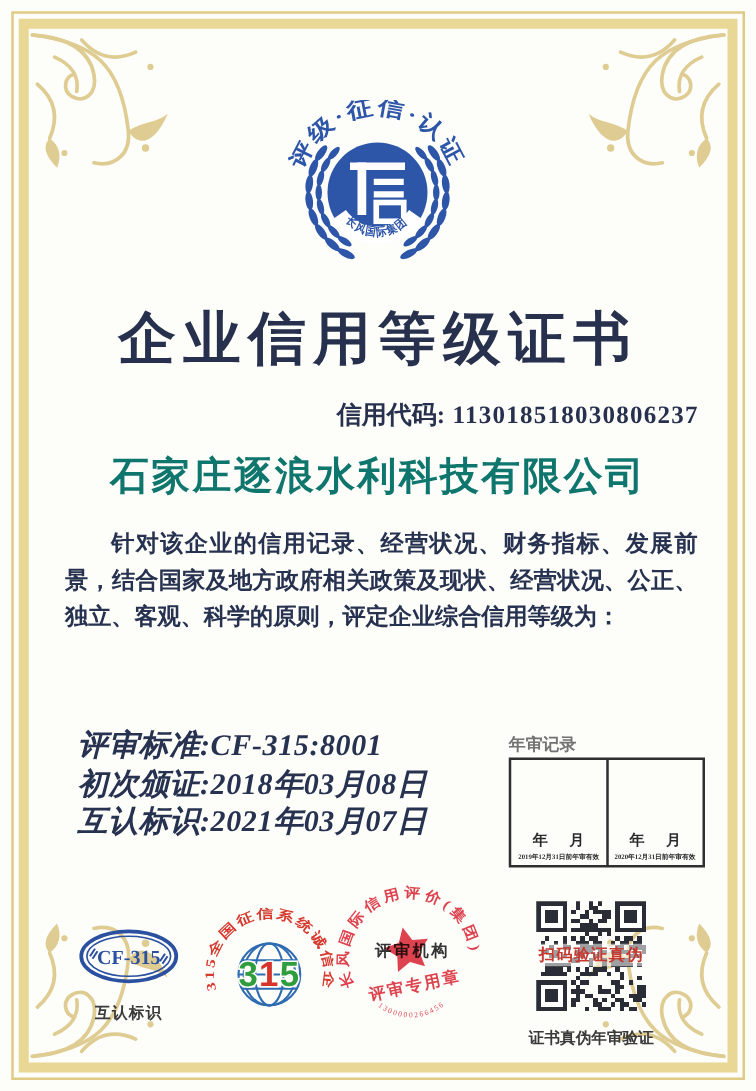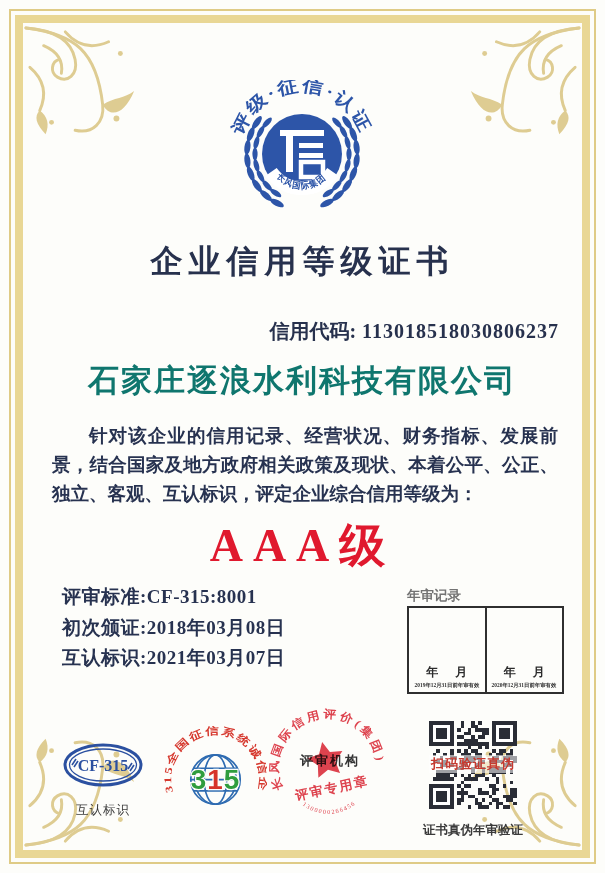--- a/index.html
+++ b/index.html
@@ -10,45 +10,45 @@
   .frame-band{position:absolute;inset:15px;border:8px solid #e9d795;pointer-events:none;}
   .corner{position:absolute;width:118px;height:118px;pointer-events:none;opacity:.95;}
   .corner.tl{left:24px;top:26px;}
   .corner.tr{right:24px;top:26px;transform:scaleX(-1);}
   .corner.bl{left:24px;bottom:26px;transform:scaleY(-1);}
   .corner.br{right:24px;bottom:26px;transform:scale(-1,-1);}
   
   .logo{position:absolute;left:227px;top:80px;width:150px;height:152px;}
   
   .title{position:absolute;left:0;right:0;top:240px;text-align:center;
-         font-size:32px;font-weight:bold;letter-spacing:6px;color:#27314d;}
+         font-size:46px;font-weight:bold;letter-spacing:6px;color:#27314d;}
   .creditline{position:absolute;right:46px;top:318px;font-size:20px;font-weight:bold;color:#27314d;}
   .creditline .num{letter-spacing:1px;margin-left:6px;}
   .company{position:absolute;left:0;right:0;top:360px;text-align:center;
            font-family:"Liberation Sans", sans-serif;font-size:31px;font-weight:900;
            letter-spacing:2px;color:#0f766e;}
   .paragraph{position:absolute;left:52px;top:422px;width:506px;font-size:18.5px;line-height:29px;
              font-weight:bold;text-align:justify;text-indent:2em;color:#273250;}
   .grade{position:absolute;left:0;right:0;top:515px;text-align:center;font-size:46px;
          font-weight:bold;letter-spacing:10px;color:#e0192e;}
-  .fields{position:absolute;left:62px;top:582px;font-size:19px;font-weight:bold;
-          line-height:30.5px;color:#273250;letter-spacing:.5px;}
+  .fields{position:absolute;left:62px;top:582px;font-size:24px;font-weight:bold;
+          line-height:30.5px;color:#273250;letter-spacing:.5px;font-style:italic;}
   
   .ar-title{position:absolute;left:407px;top:587px;font-size:13.5px;font-weight:bold;color:#737373;}
   .ar-box{position:absolute;left:407px;top:606px;width:153px;height:84px;border:2px solid #2f2f2f;
           display:flex;}
   .ar-cell{flex:1;display:flex;flex-direction:column;justify-content:flex-end;align-items:center;
            padding-bottom:2px;}
   .ar-cell + .ar-cell{border-left:2px solid #2f2f2f;}
   .ar-ym{width:100%;display:flex;justify-content:space-evenly;font-size:12px;font-weight:bold;color:#2b2b2b;}
   .ar-note{font-size:6px;transform:scale(.9);white-space:nowrap;color:#2b2b2b;font-weight:bold;}
   
   .cf-badge{position:absolute;left:62px;top:742px;width:82px;height:46px;}
   .mutual{position:absolute;left:60px;top:802px;width:86px;text-align:center;
-          font-size:12.5px;font-weight:normal;color:#3a3a3a;letter-spacing:1px;}
+          font-size:12.5px;font-weight:bold;color:#3a3a3a;letter-spacing:1px;}
   .globe-seal{position:absolute;left:164px;top:726px;width:103px;height:103px;mix-blend-mode:multiply;}
   .agency-print{position:absolute;left:293px;top:752px;width:74px;text-align:center;font-size:13px;
                 font-weight:bold;color:#333;letter-spacing:2px;font-family:"Liberation Serif",serif;}
   .red-seal{position:absolute;left:266px;top:704px;width:122px;height:122px;mix-blend-mode:multiply;}
   .qr{position:absolute;left:429px;top:721px;width:88px;height:88px;}
   .qr-overlay{position:absolute;left:429px;top:755px;width:88px;text-align:center;font-size:13px;
               font-weight:bold;color:#c63a30;background:rgba(255,255,255,.55);letter-spacing:1px;}
   .qr-caption{position:absolute;left:421px;top:822px;width:104px;text-align:center;
               font-size:12.5px;font-weight:bold;color:#3a3a3a;}
 </style>
@@ -181,22 +181,21 @@
     <text font-size="9.5" font-weight="bold" fill="#2d55a8" letter-spacing="1">
       <textPath href="#arcBan" startOffset="1" textLength="56" lengthAdjust="spacingAndGlyphs">长风国际集团</textPath>
     </text>
   </svg>
 
   <div class="title">企业信用等级证书</div>
   <div class="creditline">
     <span>信用代码:</span><span class="num">113018518030806237</span>
   </div>
   <div class="company">石家庄逐浪水利科技有限公司</div>
-  <div class="paragraph">针对该企业的信用记录、经营状况、财务指标、发展前景，结合国家及地方政府相关政策及现状、本着公平、公正、独立、客观、互认标识，评定企业综合信用等级为：</div>
-  <div class="grade">AAA级</div>
+  <div class="paragraph">针对该企业的信用记录、经营状况、财务指标、发展前景，结合国家及地方政府相关政策及现状、经营状况、公正、独立、客观、科学的原则，评定企业综合信用等级为：</div>
 
   <div class="fields">
     <div>评审标准:CF-315:8001</div>
     <div>初次颁证:2018年03月08日</div>
     <div>互认标识:2021年03月07日</div>
   </div>
 
   <div class="ar-title">年审记录</div>
   <div class="ar-box">
     <div class="ar-cell">

